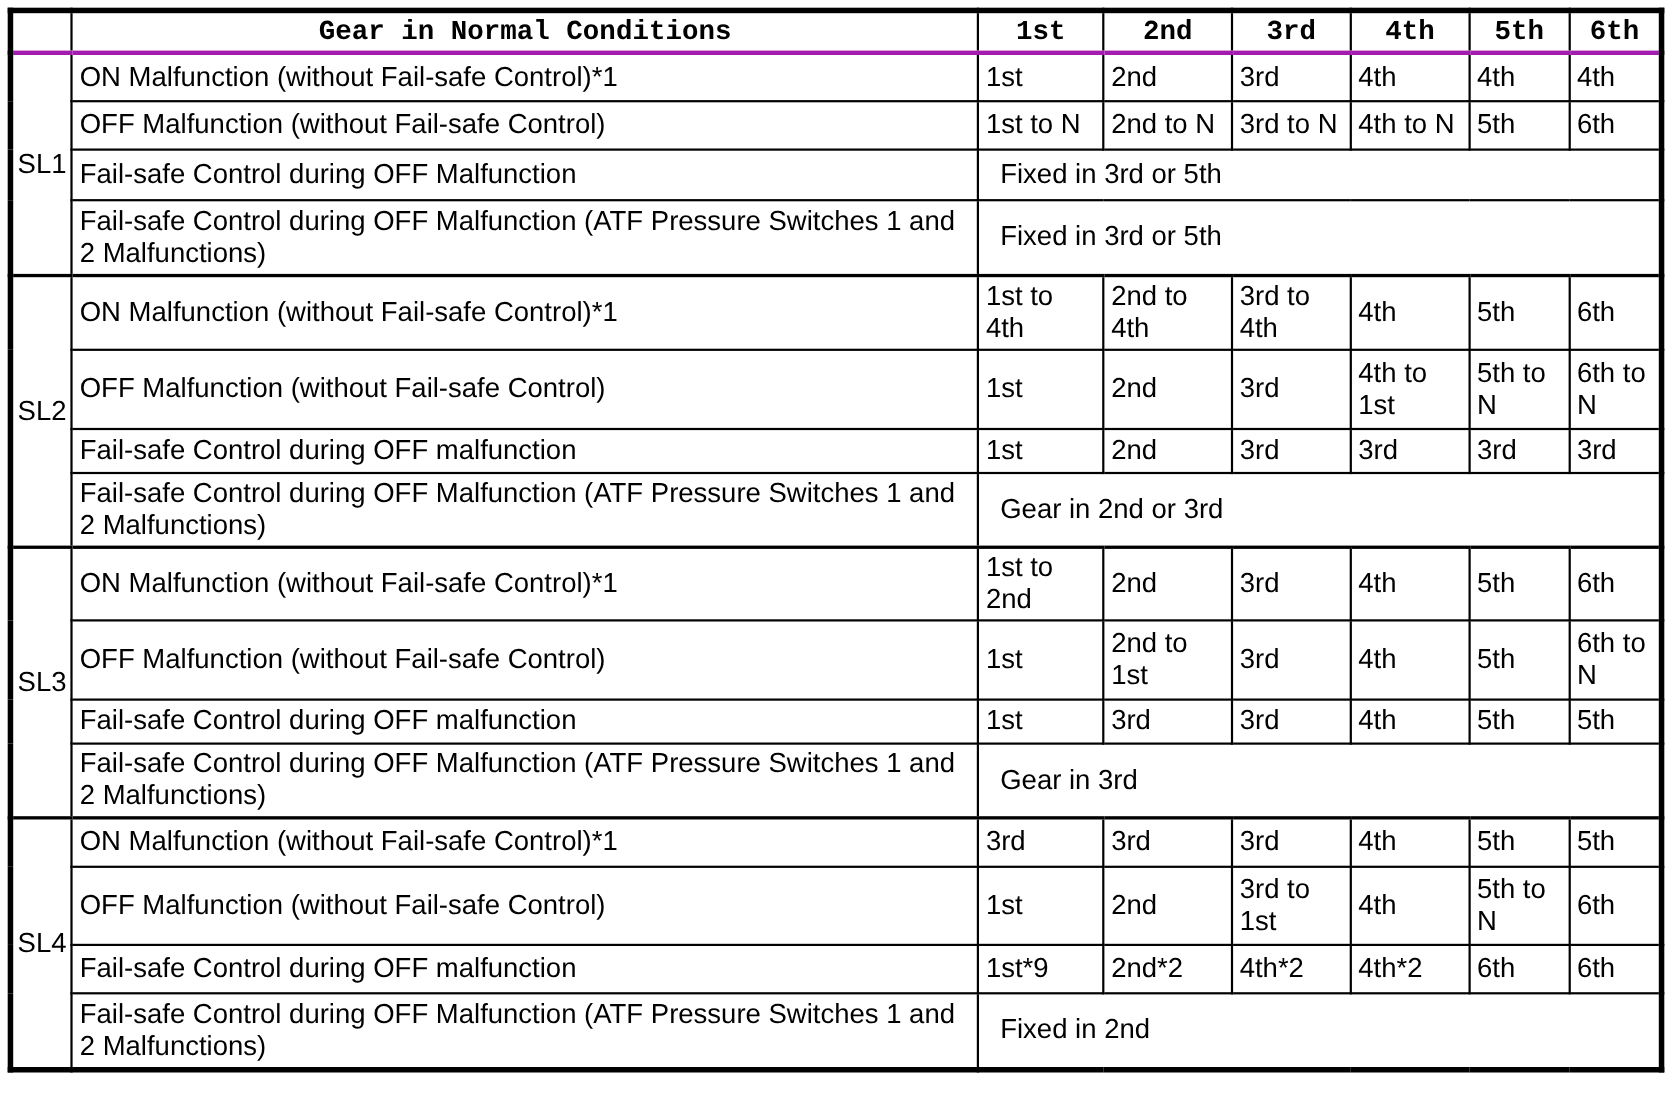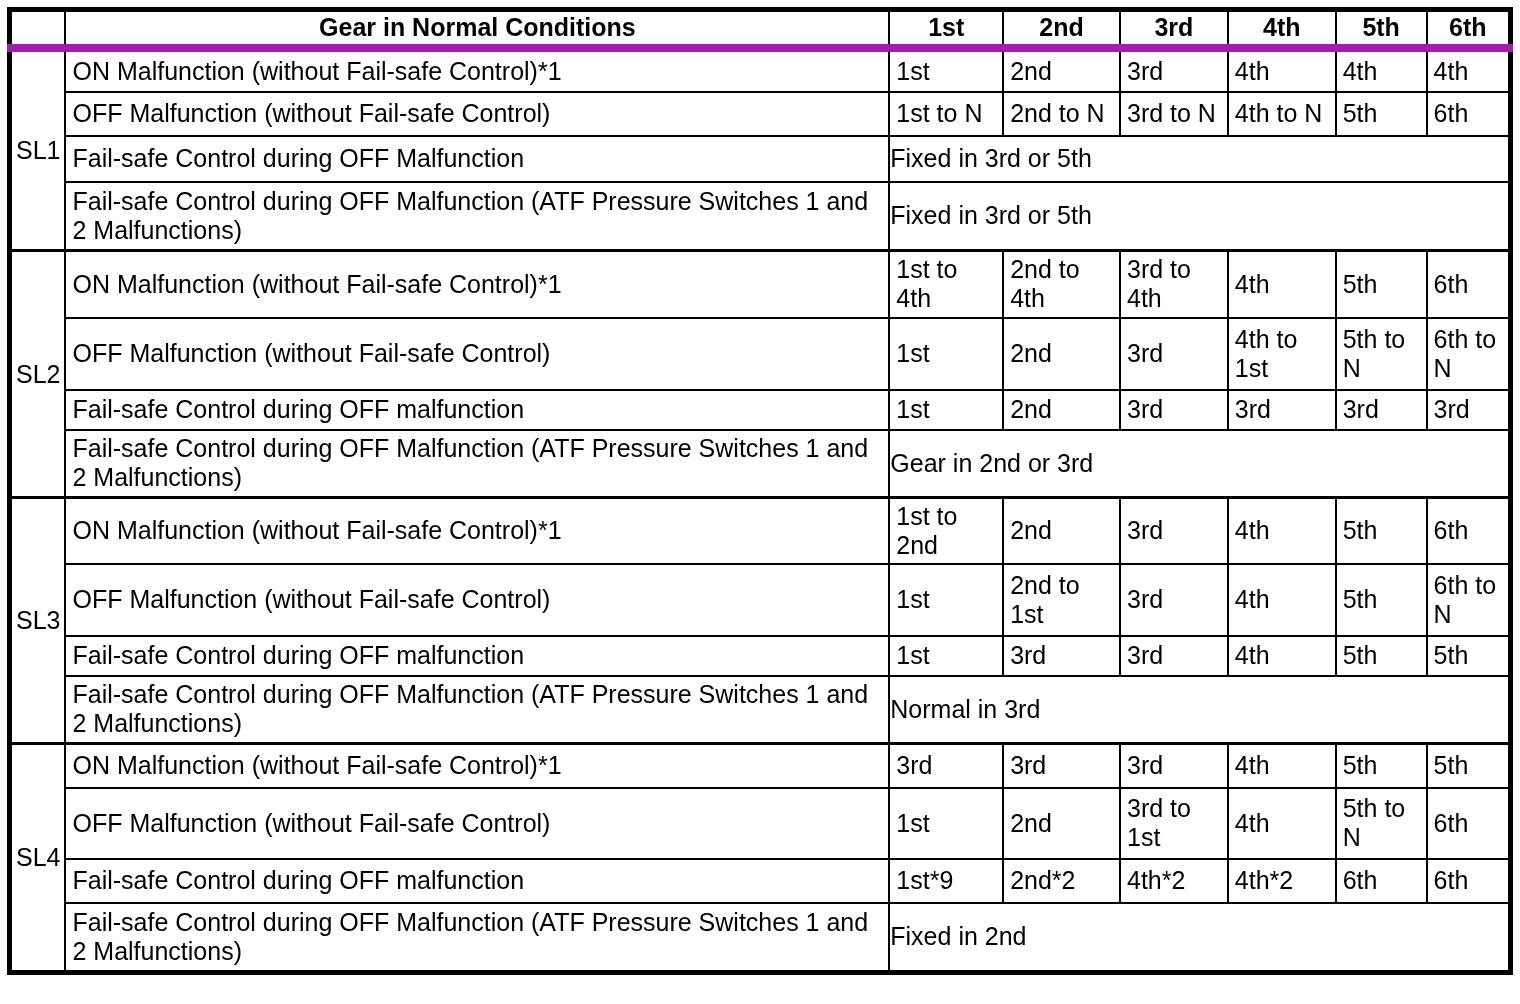--- a/index.html
+++ b/index.html
@@ -24,21 +24,21 @@
     line-height: 29px;
   }
   td, th {
     border: 2px solid #000000;
     vertical-align: middle;
     box-sizing: border-box;
     overflow: hidden;
     font-weight: normal;
     text-align: left;
   }
-  thead th { border-bottom: 8px solid #a21caf; }
+  thead th { border-bottom: 4px solid #a21caf; font-family: Liberation Mono, monospace; }
   th.corner { border-right: 2px solid #000000; }
   th.title {
     font-weight: bold;
     text-align: center;
   }
   th.gear {
     font-weight: bold;
     text-align: center;
   }
   tr.h-header { height: 38px; }
@@ -46,21 +46,21 @@
   td.desc {
     padding-left: 6px;
     padding-right: 4px;
     white-space: pre-line;
   }
   td.val {
     padding-left: 6px;
     padding-right: 2px;
     white-space: pre-line;
   }
-  td.span { padding-left: 0; }
+  td.span { padding-left: 19px; }
   tr.gstart td { border-top: 3px solid #000000; }
   
   .g0.r0 { height: 44px; } .g0.r1 { height: 44px; } .g0.r2 { height: 46px; } .g0.r3 { height: 69px; }
   .g1.r0 { height: 67px; } .g1.r1 { height: 72px; } .g1.r2 { height: 40px; } .g1.r3 { height: 68px; }
   .g2.r0 { height: 66px; } .g2.r1 { height: 72px; } .g2.r2 { height: 40px; } .g2.r3 { height: 68px; }
   .g3.r0 { height: 44px; } .g3.r1 { height: 71px; } .g3.r2 { height: 44px; } .g3.r3 { height: 70px; }
 </style>
 </head>
 <body>
 
@@ -183,21 +183,21 @@
           <td class="val">1st</td>
           <td class="val">3rd</td>
           <td class="val">3rd</td>
           <td class="val">4th</td>
           <td class="val">5th</td>
           <td class="val">5th</td>
         </tr>
         <tr class="g2 r3">
           <td class="desc">Fail-safe Control during OFF Malfunction (ATF Pressure Switches 1 and
 2 Malfunctions)</td>
-          <td class="val span" colspan="6">Normal in 3rd</td>
+          <td class="val span" colspan="6">Gear in 3rd</td>
         </tr>
         <tr class="g3 r0 gstart">
           <td class="sl" rowspan="4">SL4</td>
           <td class="desc">ON Malfunction (without Fail-safe Control)*1</td>
           <td class="val">3rd</td>
           <td class="val">3rd</td>
           <td class="val">3rd</td>
           <td class="val">4th</td>
           <td class="val">5th</td>
           <td class="val">5th</td>

